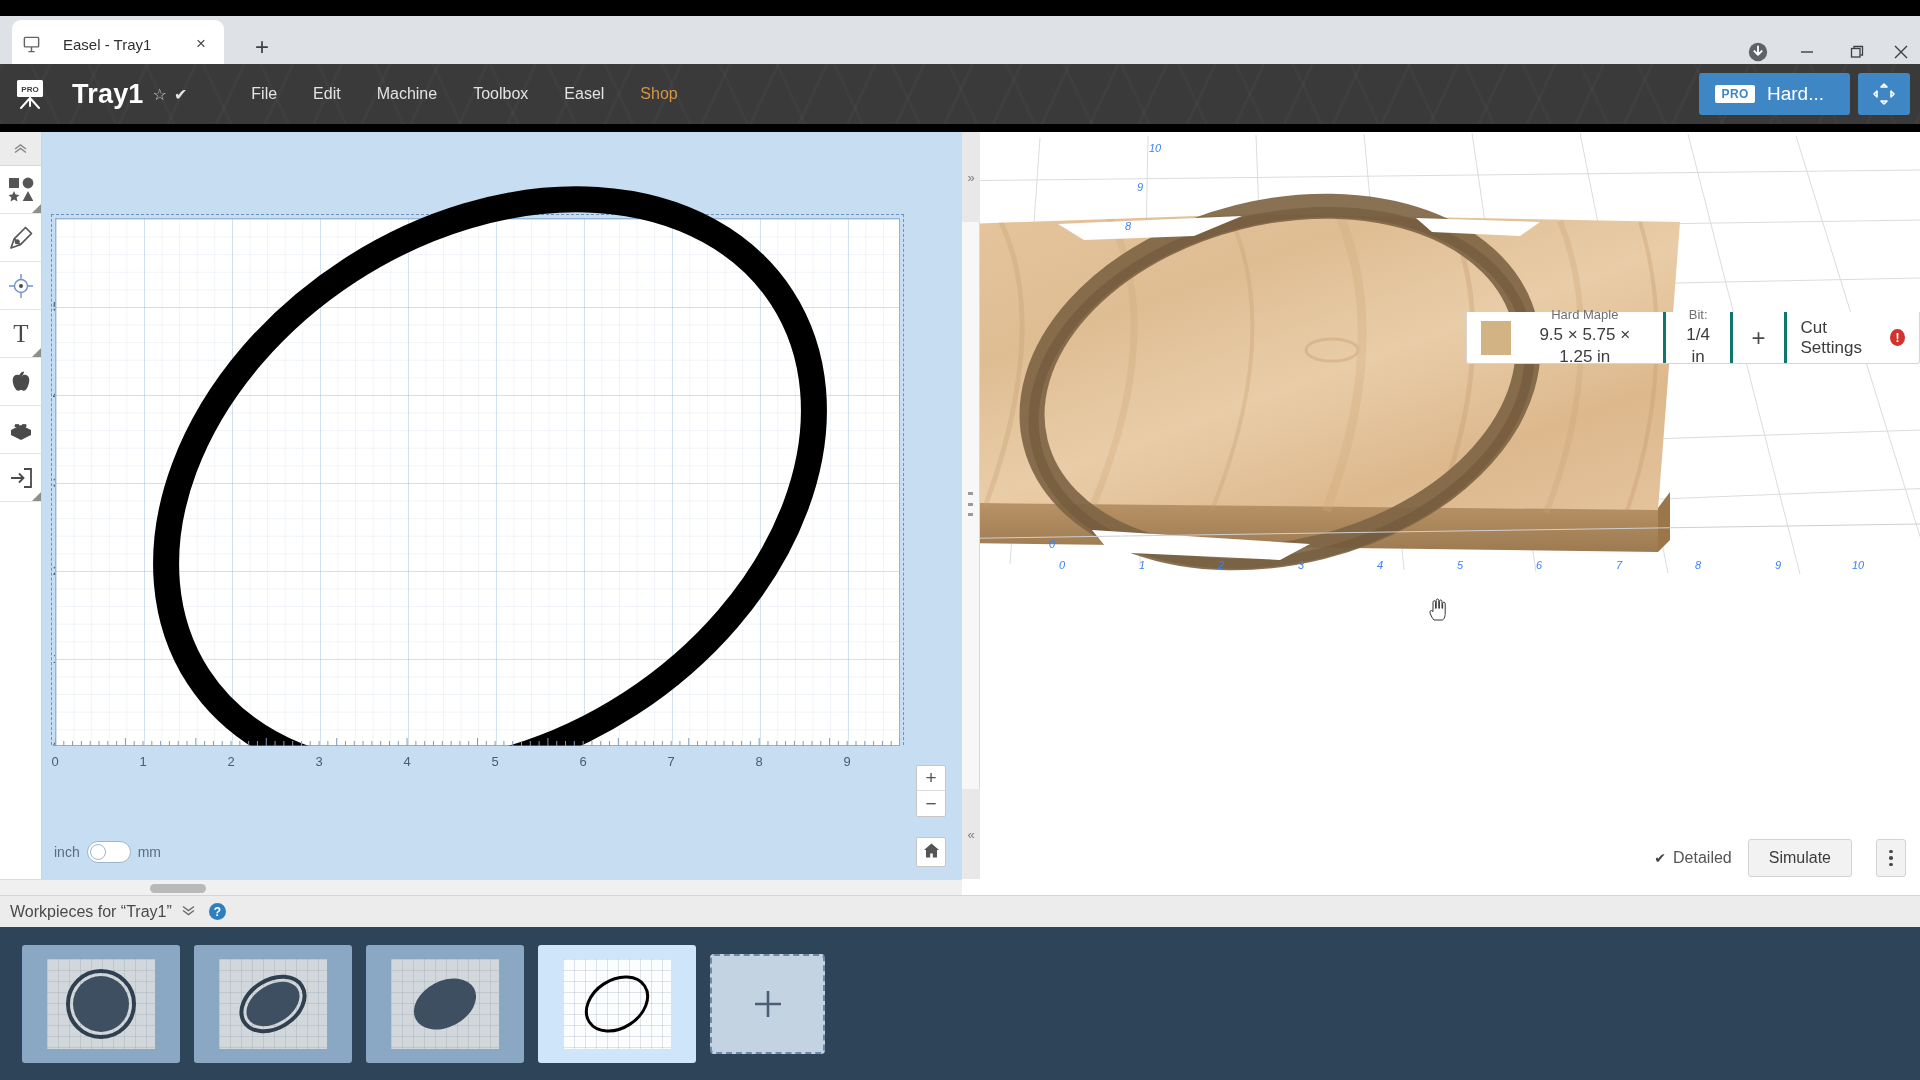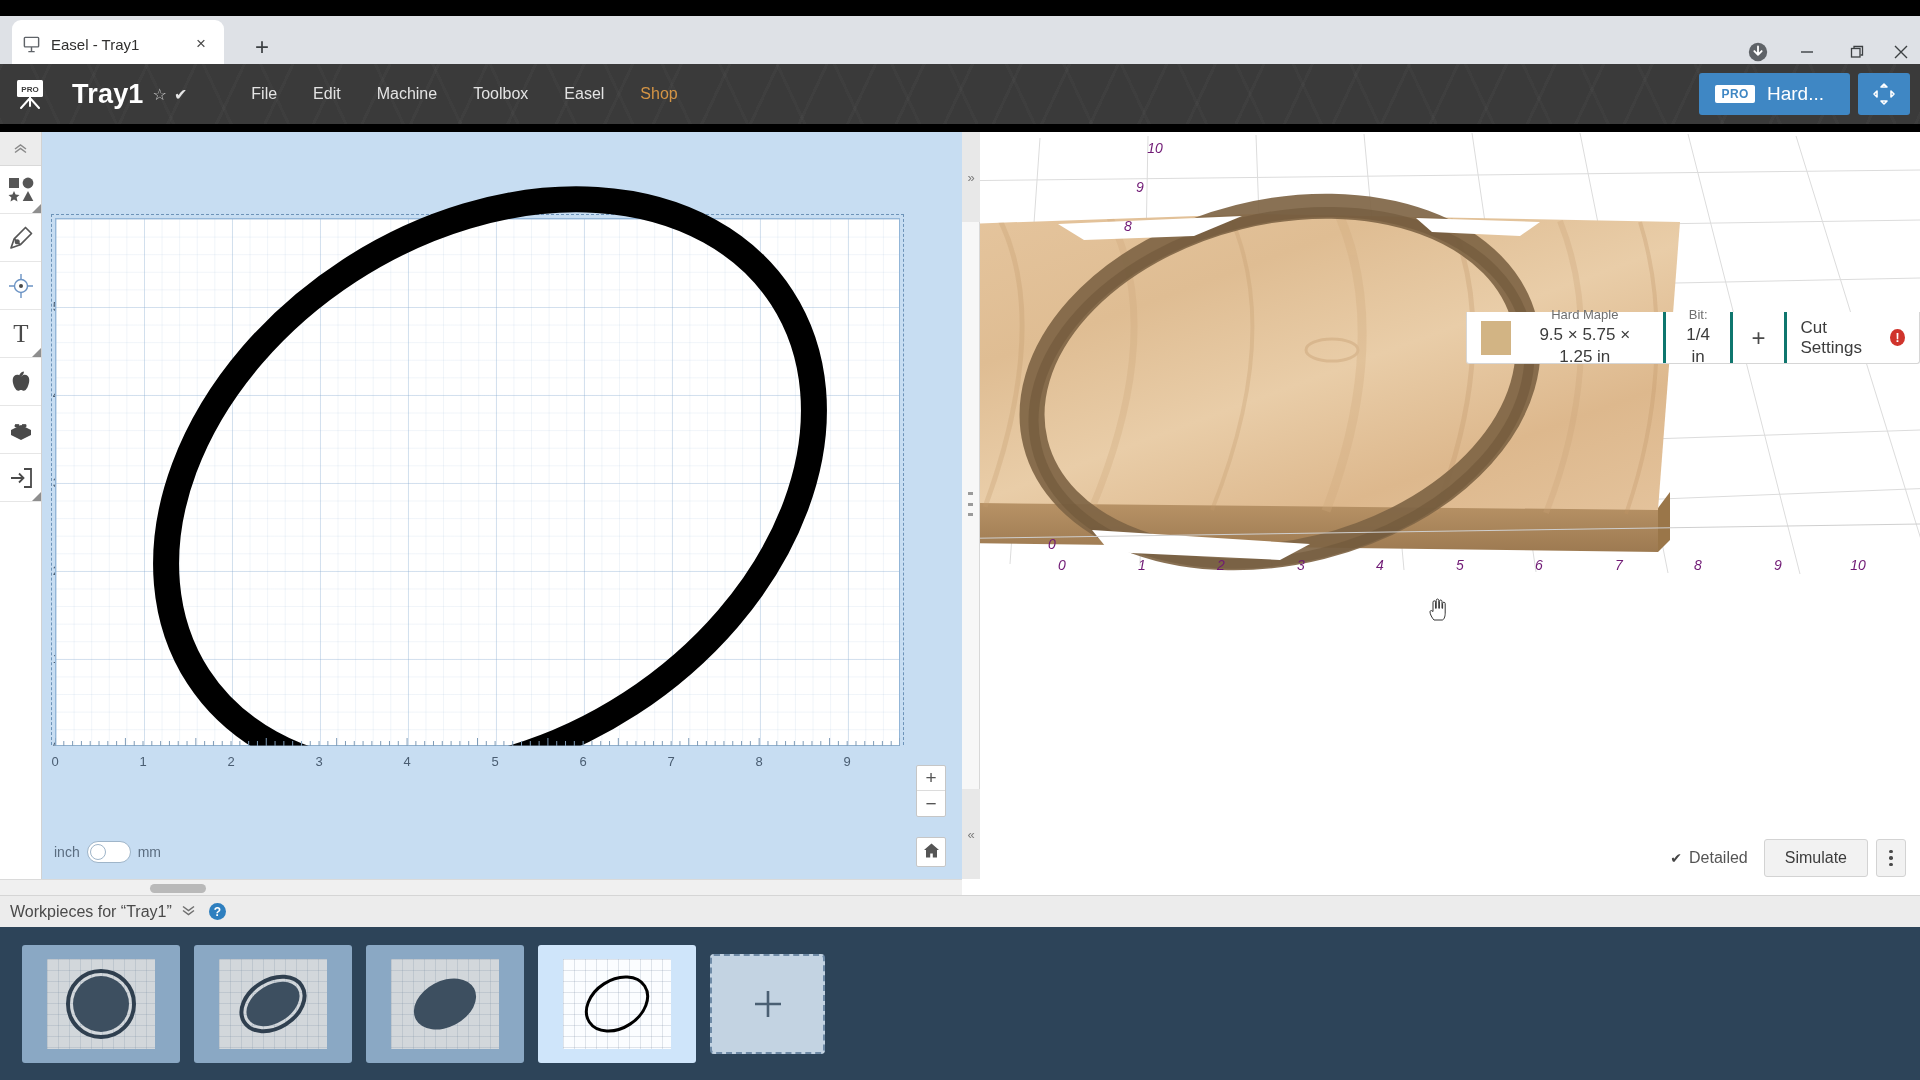--- a/index.html
+++ b/index.html
@@ -12,21 +12,21 @@
   
   #win-chrome {
     position: absolute; left:0; top:0; width:1920px; height:72px;
     background:#dee1e6;
   }
   #chrome-topstrip { position:absolute; left:0; top:0; width:100%; height:16px; background:#000; }
   #tabstrip { position:absolute; left:0; top:16px; width:100%; height:56px; }
   #tab {
     position:absolute; left:12px; top:4px; width:212px; height:48px;
     background:#fff; border-radius:9px 9px 0 0;
-    display:flex; align-items:center; padding:0 10px;
+    display:flex; align-items:center; padding:0 10px;gap:12px;
   }
   #tab-icon { width:19px; height:19px; flex:0 0 19px; margin-right:10px; }
   #tab-title {
     flex:1; font-size:15px; color:#31302f; white-space:nowrap;
     overflow:hidden; text-overflow:ellipsis;
   }
   #tab-close {
     width:26px; height:26px; flex:0 0 26px; display:flex;
     align-items:center; justify-content:center; color:#4a4a4a;
     font-size:17px; border-radius:50%;
@@ -225,31 +225,31 @@
     width:17px; height:17px; border-radius:50%; background:#d0342c; color:#fff;
     font-size:12px; font-weight:bold; display:flex; align-items:center; justify-content:center;
   }
   #prev-footer {
     position:absolute; right:14px; bottom:18px; display:flex; align-items:center;
   }
   #detailed-lbl { font-size:16px; color:#555; margin-right:16px; display:flex; align-items:center; }
   #detailed-lbl .ck { color:#444; margin-right:7px; font-size:14px; }
   #simulate-btn {
     background:#f2f2f2; border:1px solid #d3d3d3; border-radius:3px;
-    padding:9px 20px; font-size:16px; color:#3c3c3c; margin-right:8px;
+    padding:9px 20px; font-size:16px; color:#3c3c3c; margin-right:24px;
   }
   #kebab-btn {
     background:#f2f2f2; border:1px solid #d3d3d3; border-radius:3px;
     width:30px; height:38px; display:flex; flex-direction:column;
     align-items:center; justify-content:center; gap:3px;
   }
   #kebab-btn i { width:3.5px; height:3.5px; background:#4a4a4a; border-radius:50%; display:block; }
   #cursor-hand { position:absolute; left:1428px; top:466px; z-index:5; }
   .ax-lbl {
-    position:absolute; font-size:14px; color:#701a75; font-style:italic;
+    position:absolute; font-size:11px; color:#3b82f6; font-style:italic;
     transform:translate(-50%,-50%); white-space:nowrap;
   }
 
   
   #wp-header {
     position:absolute; left:0; top:895px; width:1920px; height:32px;
     background:#ececec; display:flex; align-items:center; padding-left:10px;
     border-top:1px solid #d5d5d5;
   }
   #wp-title { font-size:16px; color:#4a4a4a; }

